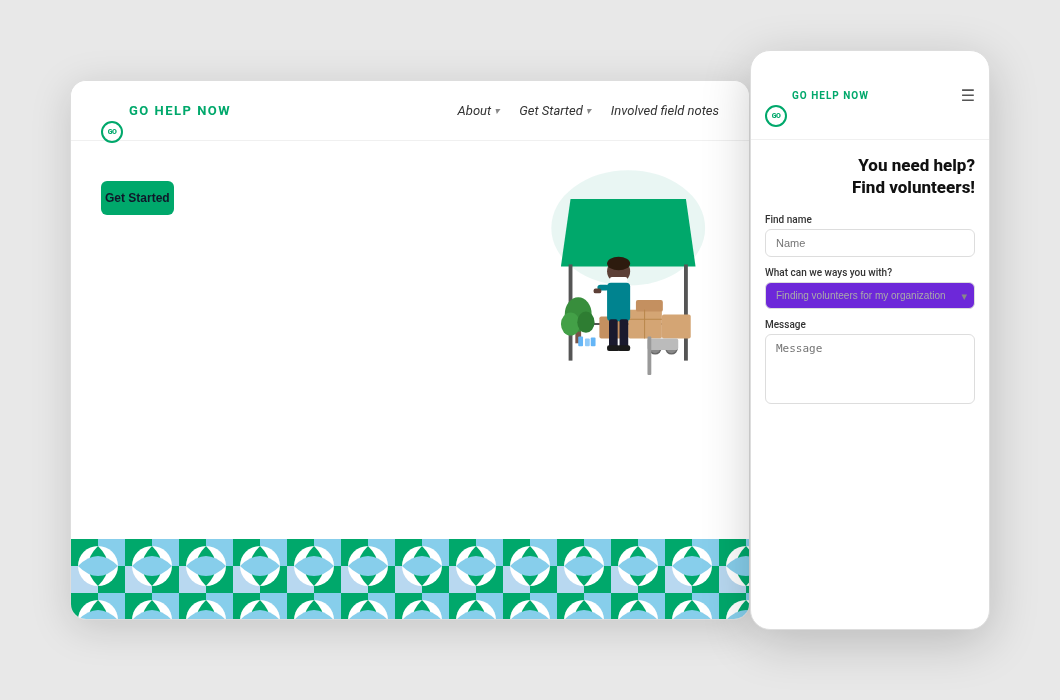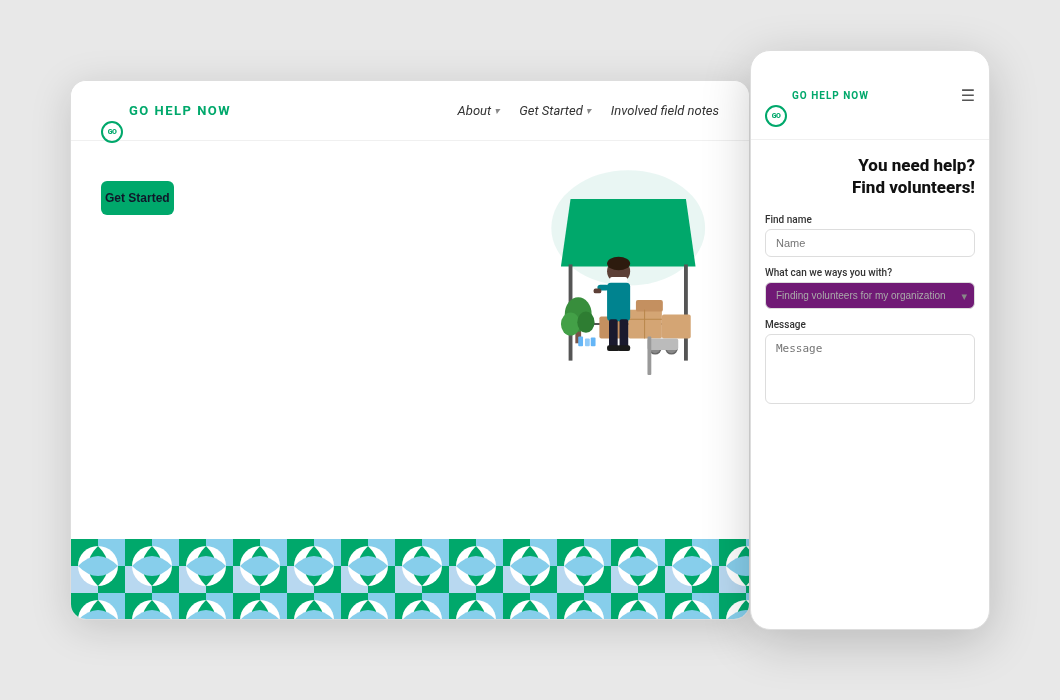--- a/index.html
+++ b/index.html
@@ -222,21 +222,21 @@
     }
 
     .form-select {
       width: 100%;
       border: 1px solid #ddd;
       border-radius: 6px;
       padding: 7px 28px 7px 10px;
       font-size: 10px;
       color: #aaa;
       outline: none;
-      background: #701a75;
+      background: #6d28d9;
       appearance: none;
     }
 
     .select-arrow {
       position: absolute;
       right: 8px;
       top: 50%;
       transform: translateY(-50%);
       font-size: 11px;
       color: #888;

